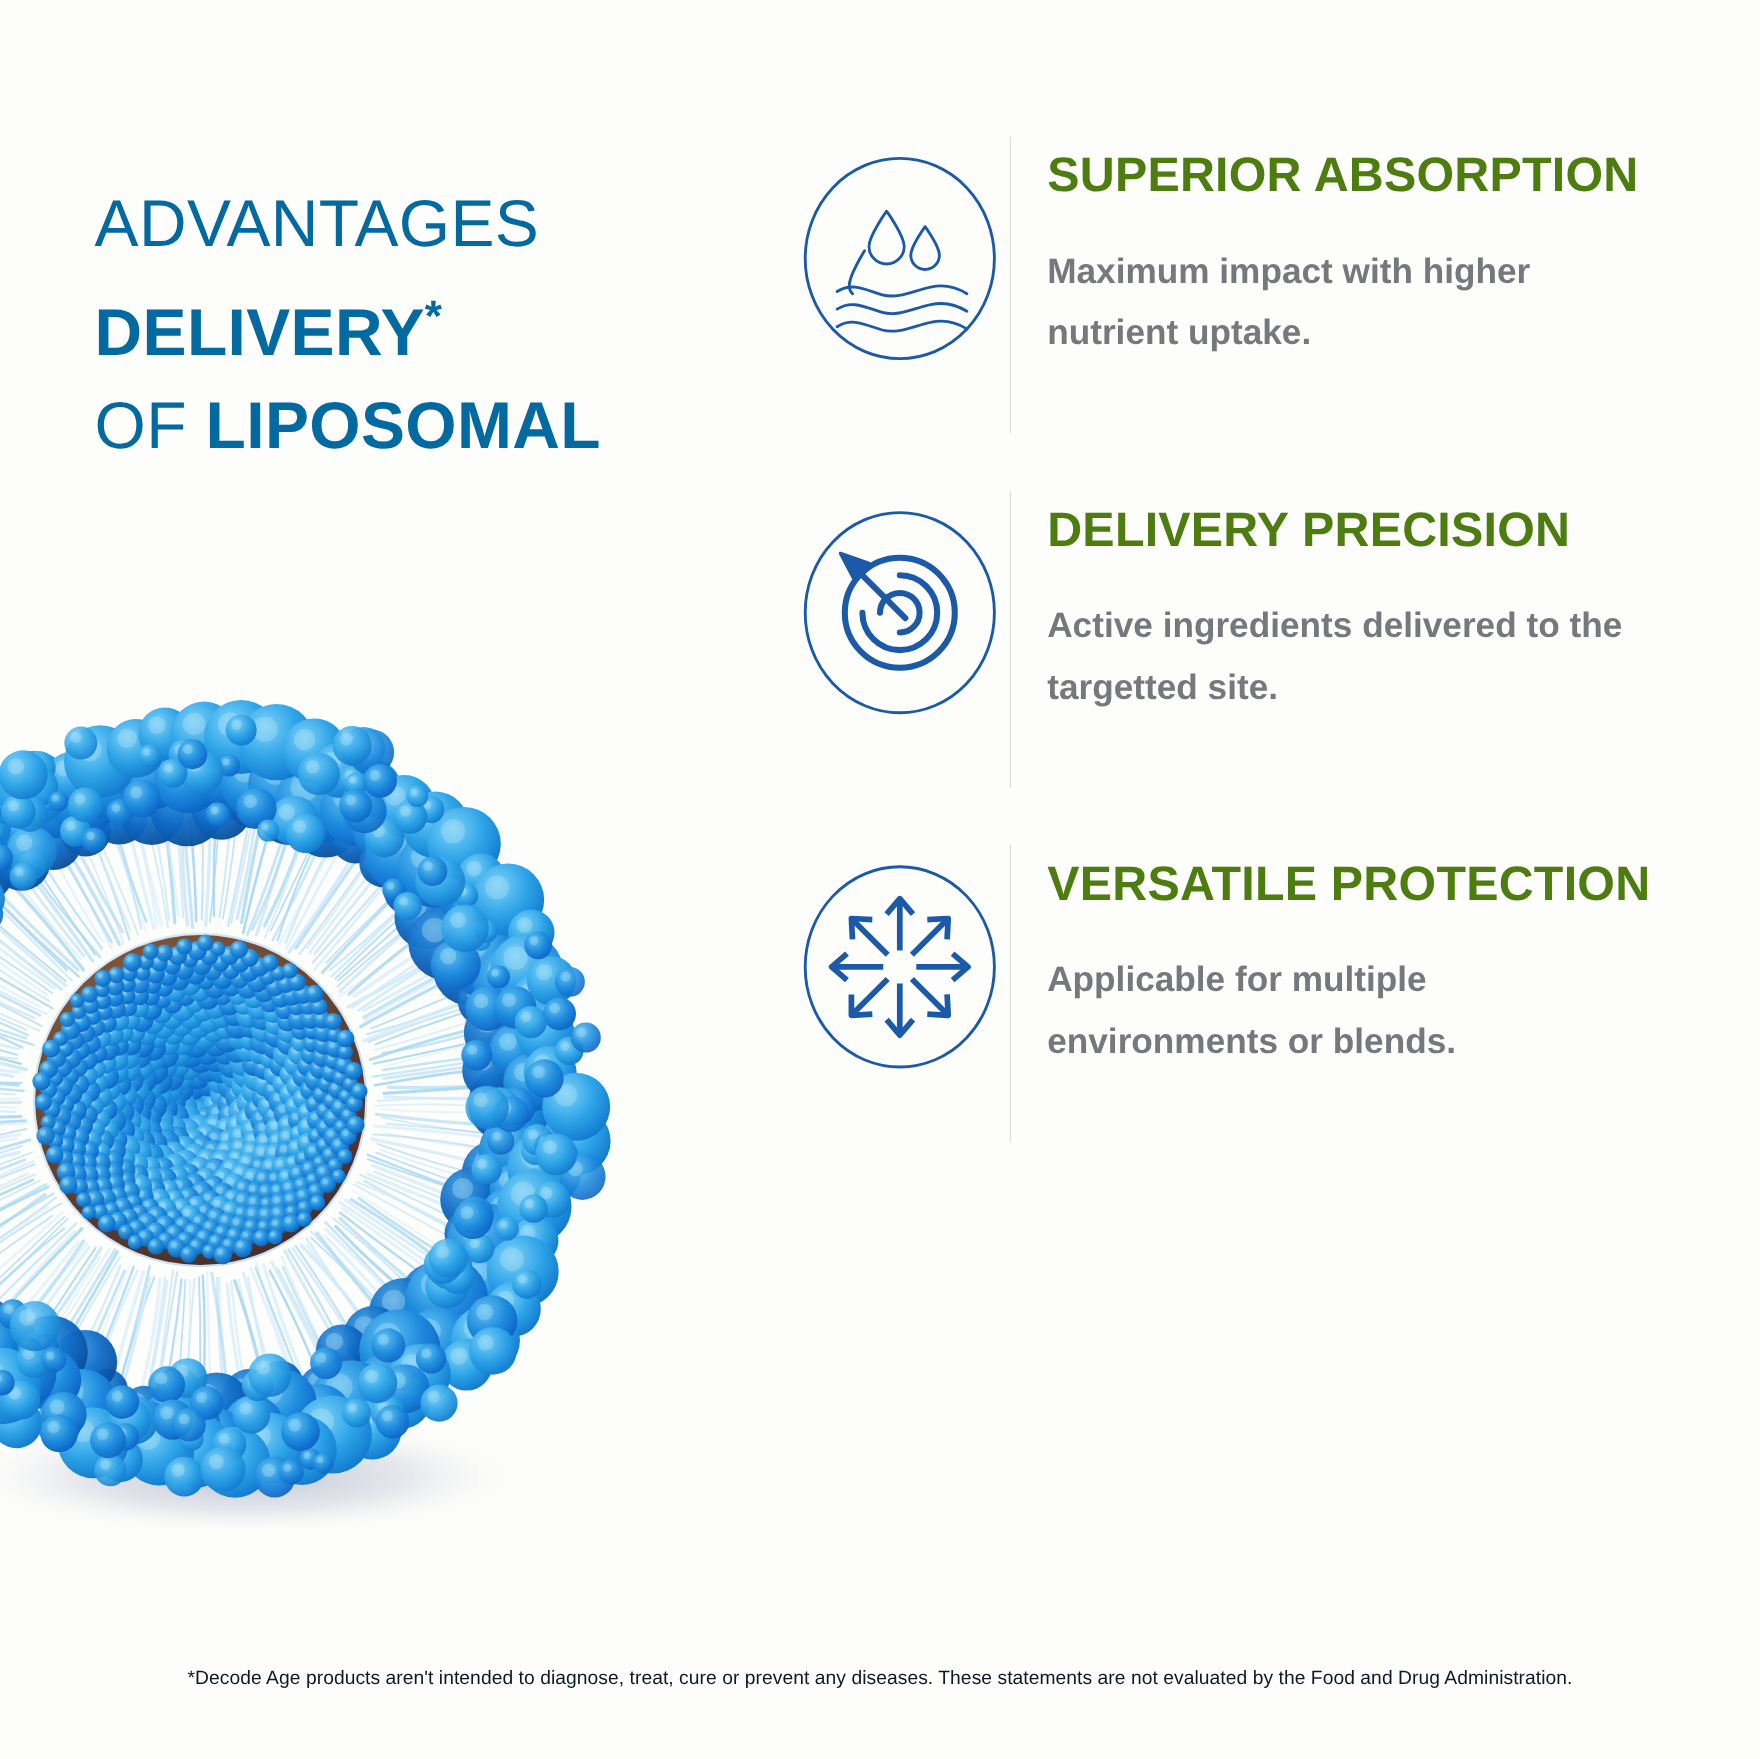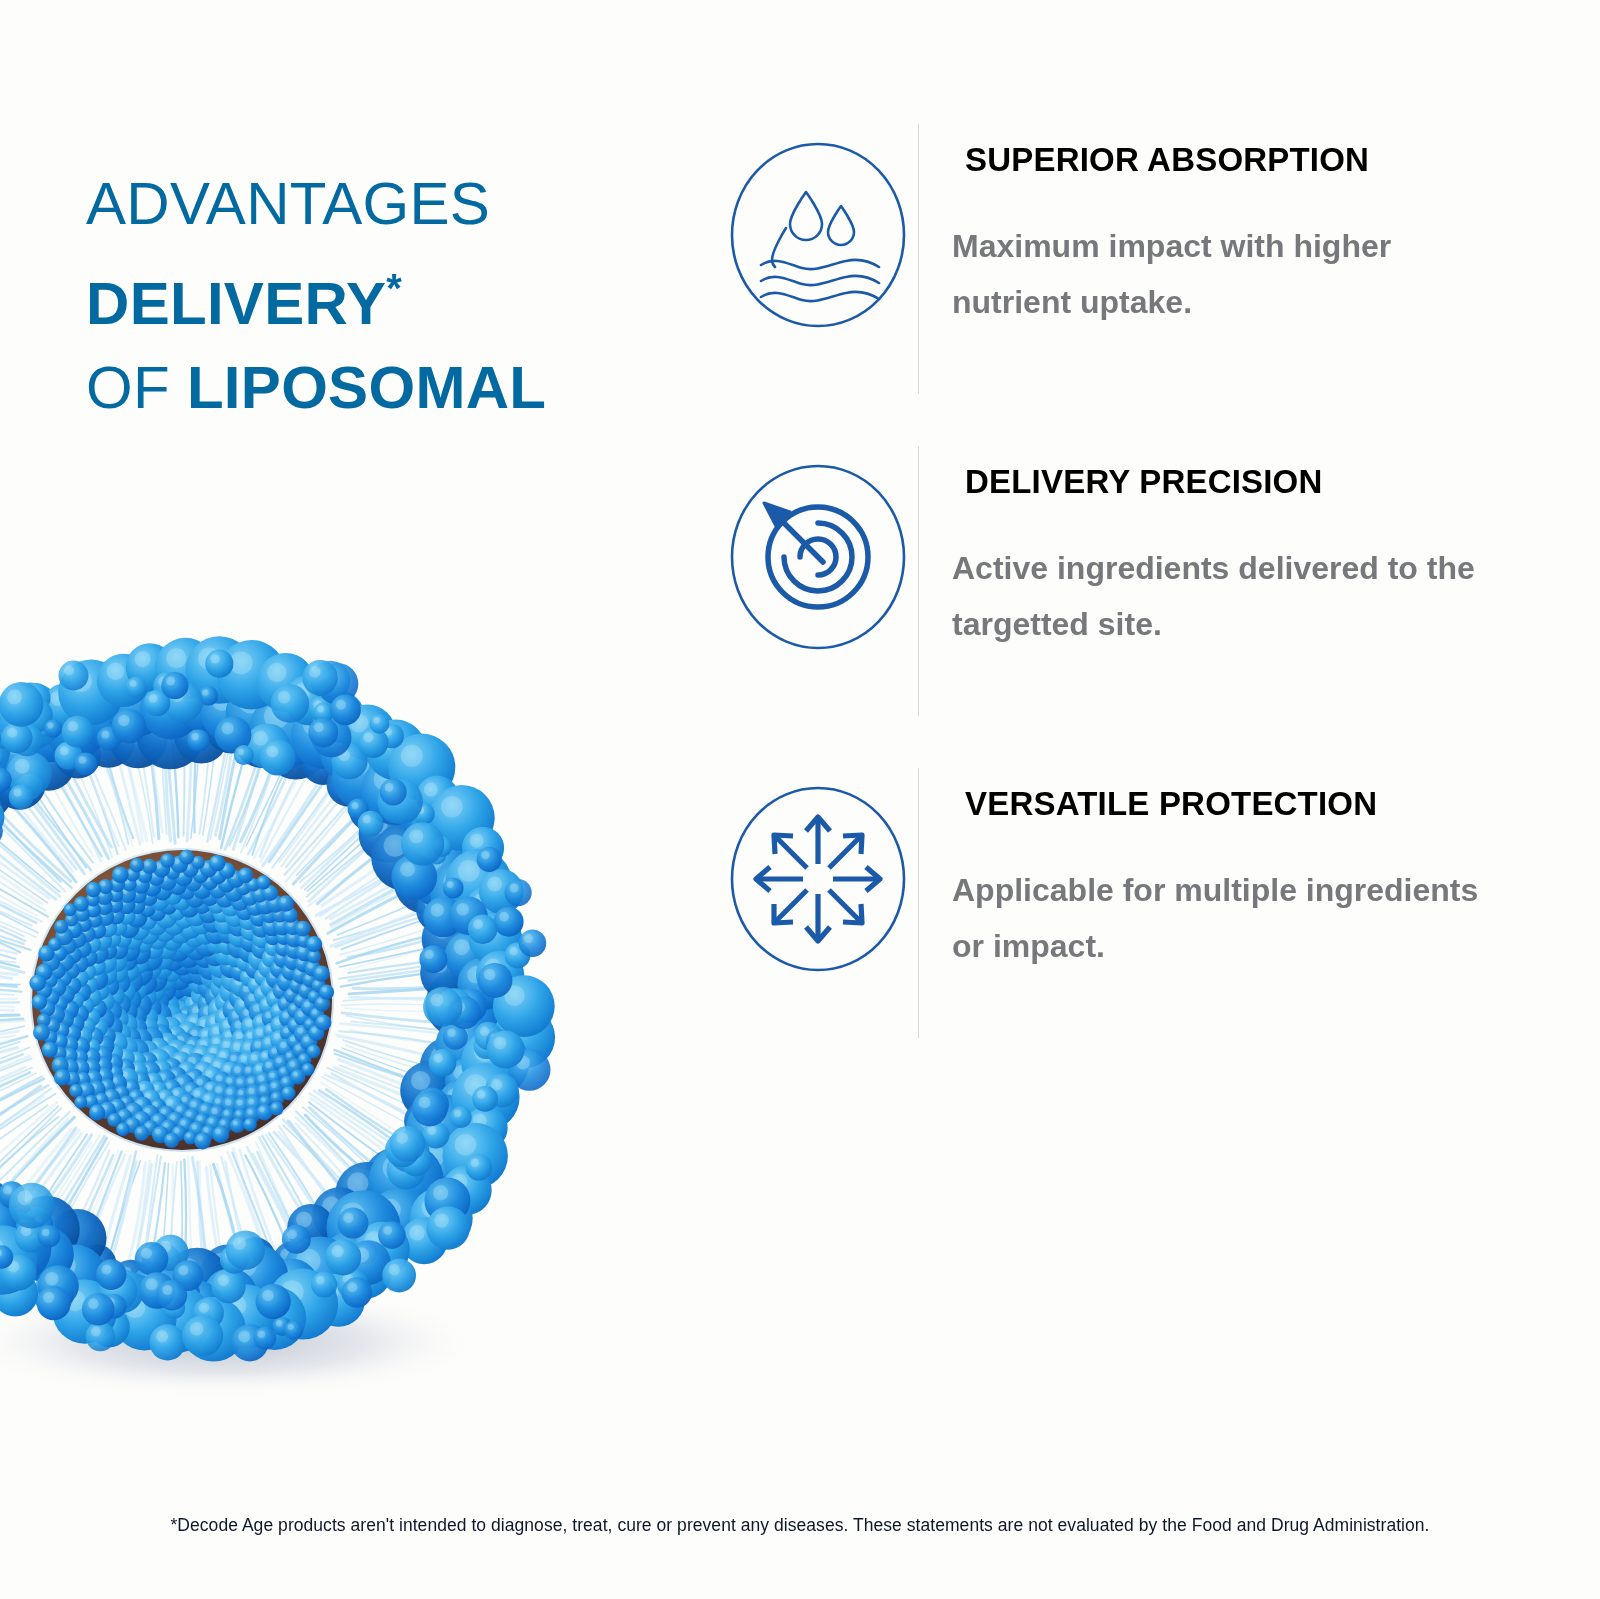--- a/index.html
+++ b/index.html
@@ -84,26 +84,26 @@
     margin-right: 33px;
     margin-top: 2px;
     margin-bottom: 10px;
   }
 
   .feature-text {
     flex: 1 1 auto;
     padding-top: 18px;
   }
   .feature-heading {
-    color: #000000;
-    font-size: 33px;
+    color: #4d7c0f;
+    font-size: 44px;
     font-weight: 700;
     letter-spacing: 0.2px;
     line-height: 40px;
-    margin: 0 0 38px 13px;
+    margin: 0 0 38px 0;
     white-space: nowrap;
   }
   .feature-body {
     color: #77787C;
     font-size: 32px;
     font-weight: 700;
     line-height: 56px;
     margin: 0;
     max-width: 560px;
   }
@@ -2389,19 +2389,19 @@
 
             <path d="M101 106 L132 137"></path>
               <path d="M133 120 L134 139 L115 138"></path>
           </g>
         </svg>
       </div>
     </div>
     <div class="feature-divider"></div>
     <div class="feature-text">
       <div class="feature-heading">VERSATILE PROTECTION</div>
-      <div class="feature-body">Applicable for multiple ingredients or impact.</div>
+      <div class="feature-body">Applicable for multiple environments or blends.</div>
     </div>
   </div>
 
 </div>
 
 <div id="footer-disclaimer">*Decode Age products aren't intended to diagnose, treat, cure or prevent any diseases. These statements are not evaluated by the Food and Drug Administration.</div>
 
 </body></html>

